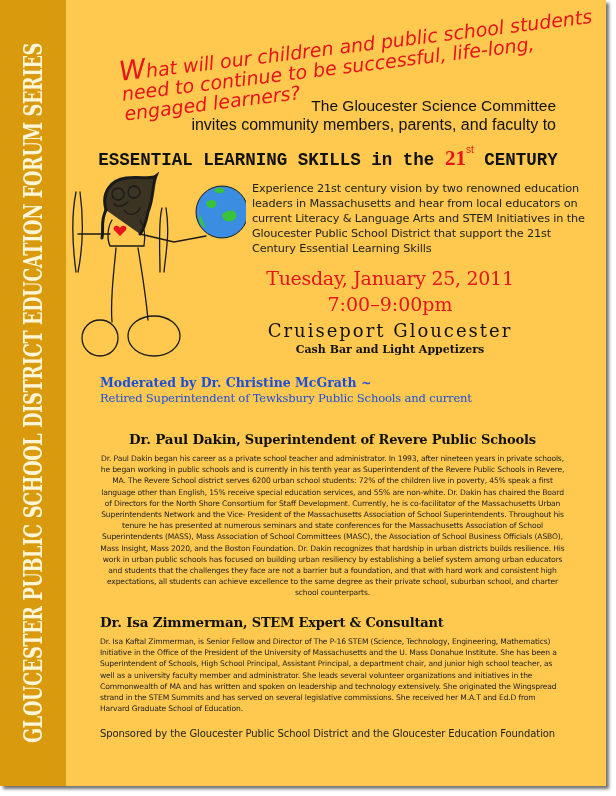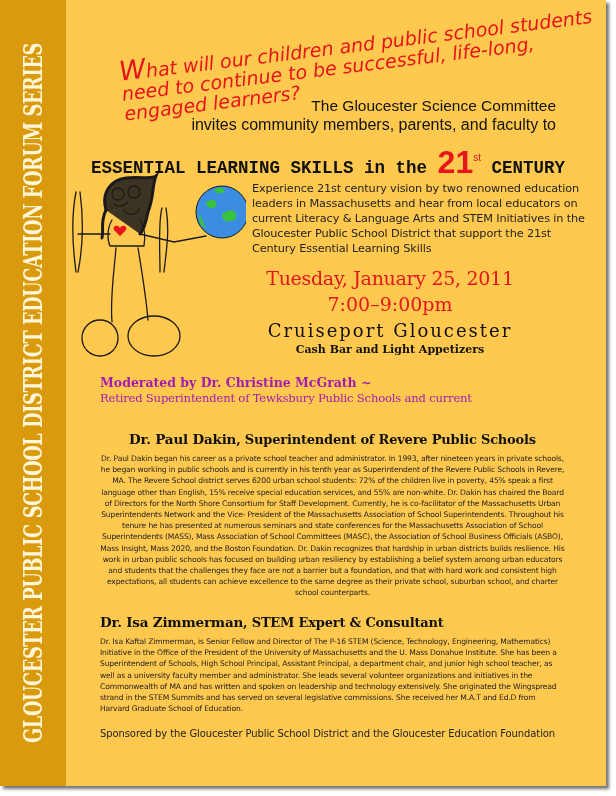--- a/index.html
+++ b/index.html
@@ -35,34 +35,34 @@
       position: absolute; right: 50px; top: 97px; text-align: right;
       font-family: "Liberation Sans", sans-serif; color: #111;
     }
     .committee .name { font-size: 15.5px; }
     .committee .invite { font-size: 16px; margin-top: 1px; }
     .headline {
       position: absolute; left: 78px; top: 144px; width: 500px; text-align: center;
       font-family: "Liberation Mono", monospace; font-weight: bold;
       font-size: 17.5px; color: #111; white-space: nowrap;
     }
-    .headline .num { color: #e8141b; font-family: Liberation Sans, sans-serif; font-size: 32px; }
+    .headline .num { color: #e8141b; font-family: Liberation Serif, serif; font-size: 21px; }
     .headline sup { color: #e8141b; font-family: "Liberation Sans", sans-serif; font-size: 10px; font-weight: normal; vertical-align: 12px; }
     .drawing { position: absolute; left: 66px; top: 172px; width: 180px; height: 190px; }
     .intro {
       position: absolute; left: 252px; top: 181px; width: 336px;
       font-family: "DejaVu Sans", sans-serif; font-size: 11.3px; line-height: 15px; color: #222;
       letter-spacing: -0.15px;
     }
     .event { position: absolute; left: 240px; top: 265px; width: 300px; text-align: center; }
     .event .date { font-family: "DejaVu Serif", serif; color: #e8141b; font-size: 19px; line-height: 26px; letter-spacing: -0.3px; }
     .event .time { font-family: "DejaVu Serif", serif; color: #e8141b; font-size: 19px; line-height: 26px; }
     .event .venue { font-family: "DejaVu Serif", serif; color: #111; font-size: 18px; line-height: 24px; letter-spacing: 2px; margin-top: 2px; }
     .event .extras { font-family: "DejaVu Serif", serif; color: #111; font-size: 11px; font-weight: bold; line-height: 14px; }
-    .moderator { position: absolute; left: 100px; top: 375px; width: 490px; font-family: "DejaVu Serif", serif; color: #a21caf; }
+    .moderator { position: absolute; left: 100px; top: 375px; width: 490px; font-family: "DejaVu Serif", serif; color: #1d4ed8; }
     .moderator .title { font-weight: bold; font-size: 12.5px; line-height: 16px; }
     .moderator .line { font-size: 11.6px; line-height: 15px; letter-spacing: -0.2px; }
     .speaker { position: absolute; left: 100px; width: 465px; }
     .speaker .heading { font-family: "DejaVu Serif", serif; color: #111; font-weight: bold; font-size: 13px; line-height: 17px; letter-spacing: -0.2px; }
     .speaker .heading .nm { font-size: 13.5px; }
     .speaker .bio {
       font-family: "DejaVu Sans", sans-serif; font-size: 7.6px; line-height: 11.2px; color: #222;
       margin-top: 5px; letter-spacing: -0.15px;
     }
     .speaker1 { top: 431px; text-align: center; }

